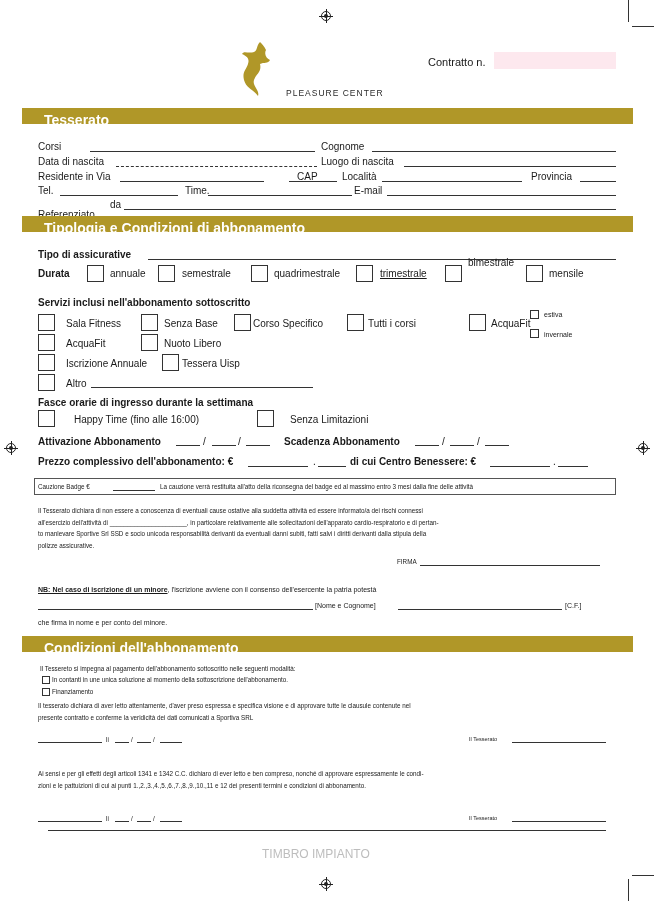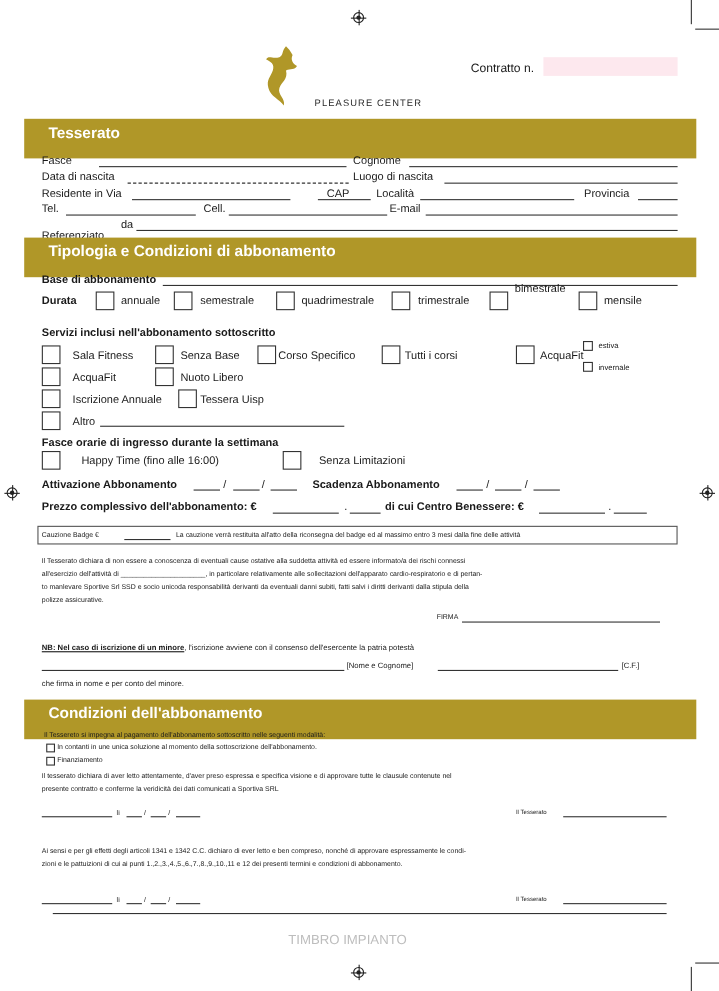--- a/index.html
+++ b/index.html
@@ -4,21 +4,21 @@
 <style>
   * { box-sizing: border-box; margin: 0; padding: 0; }
   html, body { width: 654px; height: 901px; background: #ffffff; overflow: hidden; }
   body { position: relative; font-family: "Liberation Sans", "DejaVu Sans", sans-serif; color: #1a1a1a; font-size: 10px; }
   .abs { position: absolute; }
   .reg { position: absolute; width: 10px; height: 10px; border-radius: 50%; border: 1px solid #222; }
   .reg::before { content: ""; position: absolute; left: -3px; top: 4px; width: 14px; height: 0; border-top: 1px solid #222; }
   .reg::after { content: ""; position: absolute; top: -3px; left: 4px; height: 14px; width: 0; border-left: 1px solid #222; }
   .reg i { position: absolute; left: 2px; top: 2px; width: 4px; height: 4px; border-radius: 50%; background: #222; }
   .crop { position: absolute; background: #333; }
-  .band { position: absolute; left: 22px; width: 611px; height: 36px; background: #b09728; }
+  .band { position: absolute; left: 22px; width: 611px; height: 16px; background: #b09728; }
   .band span { position: absolute; left: 22px; top: 4px; color: #fff; font-size: 14px; font-weight: bold; }
   .line { position: absolute; border-bottom: 1px solid #333; height: 0; }
   .t { position: absolute; white-space: nowrap; }
   .cb { position: absolute; border: 1px solid #333; background: #fff; }
   .small { font-size: 7px; }
   .tiny { font-size: 6.3px; }
 </style>
 </head>
 <body>
 
@@ -46,66 +46,66 @@
   <span style="position:absolute;left:48px;top:48px;font-size:8.5px;letter-spacing:1px;color:#2a2a2a;">PLEASURE CENTER</span>
 </div>
 
 <span class="t" style="left:428px;top:56px;font-size:11px;">Contratto n.</span>
 <div class="abs" style="left:494px;top:52px;width:122px;height:17px;background:#fde8ee;"></div>
 
 <div class="band" style="top:108px;">
   <span>Tesserato</span>
 </div>
 
-<span class="t" style="left:38px;top:141px;">Fasce</span>
+<span class="t" style="left:38px;top:141px;">Corsi</span>
 <div class="line" style="left:90px;top:151px;width:225px;"></div>
 <span class="t" style="left:321px;top:141px;">Cognome</span>
 <div class="line" style="left:372px;top:151px;width:244px;"></div>
 
 <span class="t" style="left:38px;top:156px;">Data di nascita</span>
 <div class="line" style="left:116px;top:166px;width:201px;border-bottom-style:dashed;"></div>
 <span class="t" style="left:321px;top:156px;">Luogo di nascita</span>
 <div class="line" style="left:404px;top:166px;width:212px;"></div>
 
 <span class="t" style="left:38px;top:171px;text-align:center;">Residente in Via</span>
 <div class="line" style="left:120px;top:181px;width:144px;"></div>
 <span class="t" style="left:265px;top:171px;margin-left:32px;">CAP</span>
 <div class="line" style="left:289px;top:181px;width:48px;"></div>
 <span class="t" style="left:342px;top:171px;">Località</span>
 <div class="line" style="left:382px;top:181px;width:140px;"></div>
 <span class="t" style="left:531px;top:171px;">Provincia</span>
 <div class="line" style="left:580px;top:181px;width:36px;"></div>
 
 <span class="t" style="left:38px;top:185px;">Tel.</span>
 <div class="line" style="left:60px;top:195px;width:118px;"></div>
-<span class="t" style="left:185px;top:185px;">Cell.</span>
+<span class="t" style="left:185px;top:185px;">Time.</span>
 <div class="line" style="left:208px;top:195px;width:144px;"></div>
 <span class="t" style="left:354px;top:185px;">E-mail</span>
 <div class="line" style="left:387px;top:195px;width:229px;"></div>
 
 <span class="t" style="left:38px;top:209px;">Referenziato</span>
 <span class="t" style="left:110px;top:199px;">da</span>
 <div class="line" style="left:124px;top:209px;width:492px;"></div>
 
 <div class="band" style="top:216px;">
   <span>Tipologia e Condizioni di abbonamento</span>
 </div>
 
-<span class="t" style="left:38px;top:249px;font-weight:bold;">Base di abbonamento</span>
+<span class="t" style="left:38px;top:249px;font-weight:bold;">Tipo di assicurative</span>
 <div class="line" style="left:148px;top:259px;width:468px;"></div>
 
 <span class="t" style="left:38px;top:268px;font-weight:bold;">Durata</span>
 <div class="cb" style="left:87px;top:265px;width:17px;height:17px;"></div>
 <span class="t" style="left:110px;top:268px;">annuale</span>
 <div class="cb" style="left:158px;top:265px;width:17px;height:17px;"></div>
 <span class="t" style="left:182px;top:268px;">semestrale</span>
 <div class="cb" style="left:251px;top:265px;width:17px;height:17px;"></div>
 <span class="t" style="left:274px;top:268px;">quadrimestrale</span>
 <div class="cb" style="left:356px;top:265px;width:17px;height:17px;"></div>
-<span class="t" style="left:380px;top:268px;">trimestrale</span>
+<span class="t" style="left:380px;top:268px;text-decoration:underline;">trimestrale</span>
 <div class="cb" style="left:445px;top:265px;width:17px;height:17px;"></div>
 <span class="t" style="left:468px;top:257px;">bimestrale</span>
 <div class="cb" style="left:526px;top:265px;width:17px;height:17px;"></div>
 <span class="t" style="left:549px;top:268px;">mensile</span>
 
 <span class="t" style="left:38px;top:297px;font-weight:bold;">Servizi inclusi nell'abbonamento sottoscritto</span>
 
 <div class="cb" style="left:38px;top:314px;width:17px;height:17px;"></div>
 <span class="t" style="left:66px;top:318px;">Sala Fitness</span>
 <div class="cb" style="left:141px;top:314px;width:17px;height:17px;"></div>

